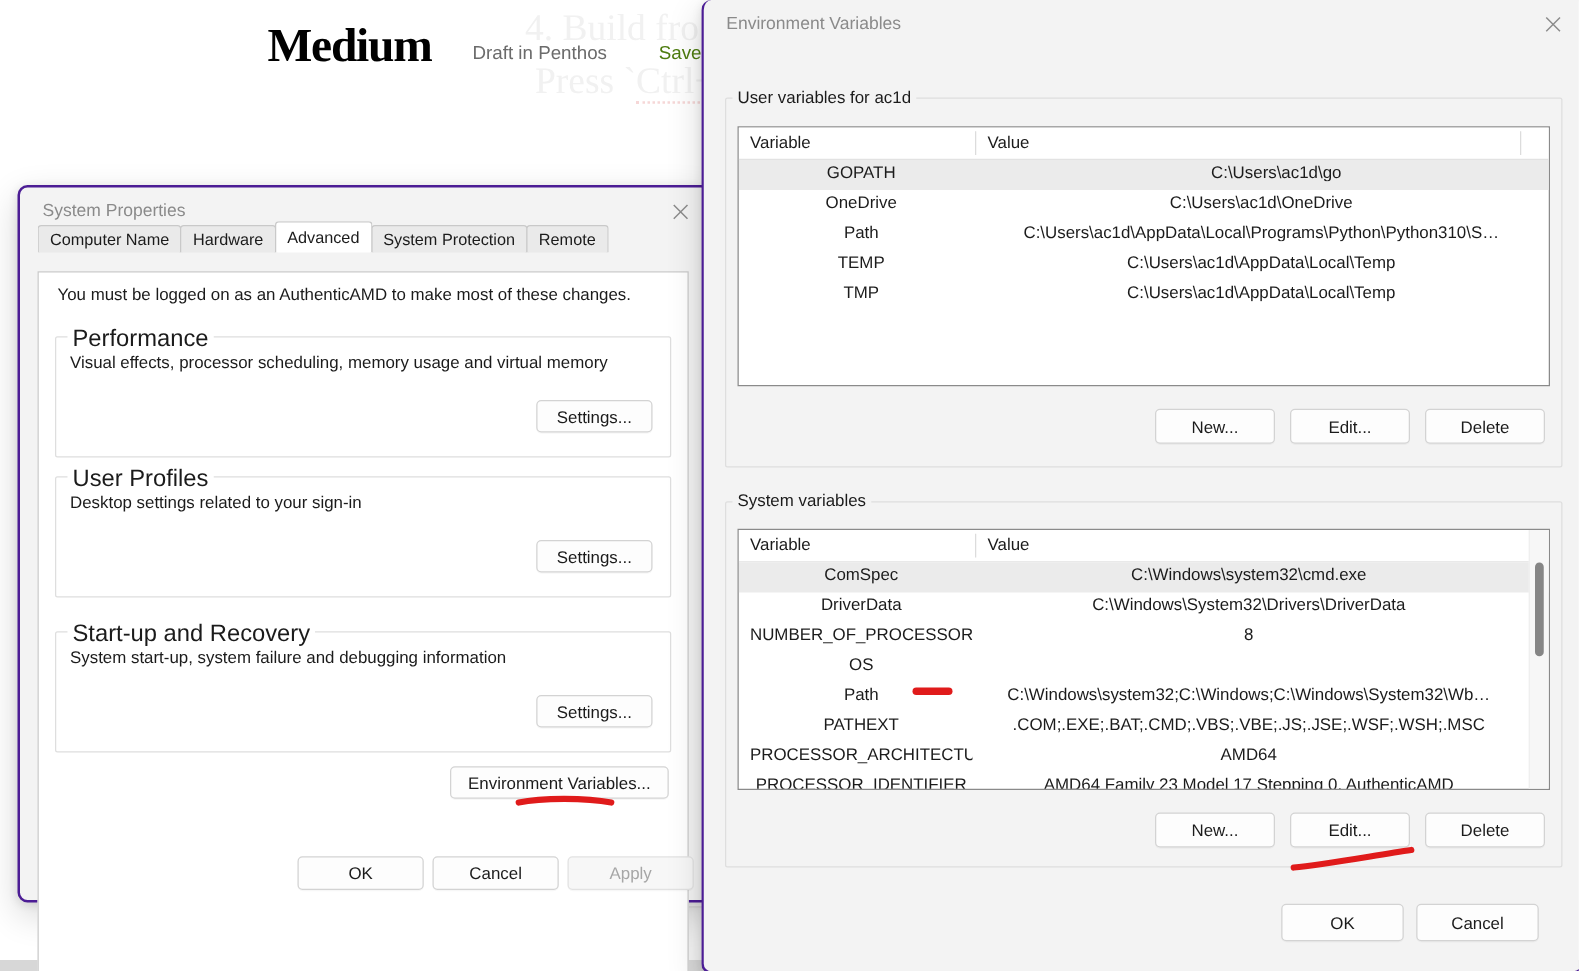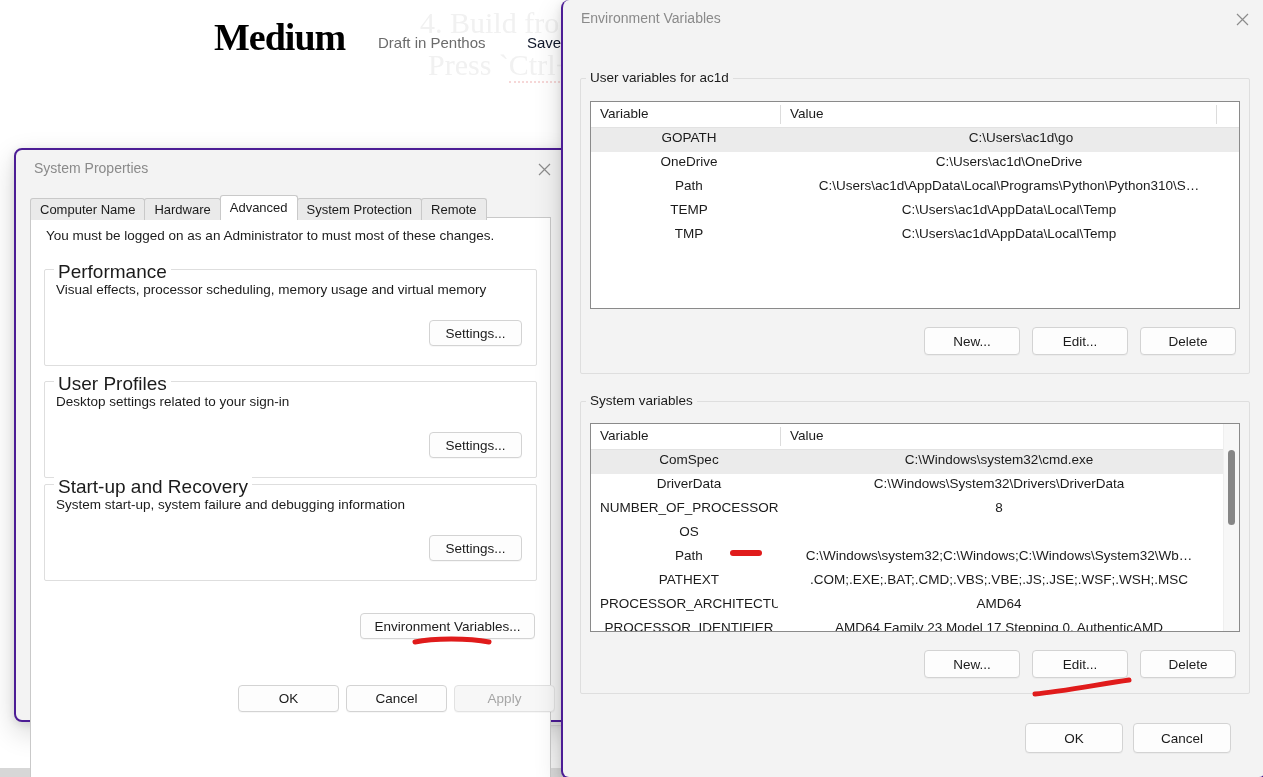--- a/index.html
+++ b/index.html
@@ -19,21 +19,21 @@
     font-family:"Liberation Serif", serif;
     font-weight:700; font-size:38px; color:#000; letter-spacing:-1px;
     line-height:1;
   }
   .bg-draft {
     position:absolute; left:378px; top:34px;
     font-size:15px; color:#6b6b6b;
   }
   .bg-save {
     position:absolute; left:527px; top:34px;
-    font-size:15px; color:#0f172a;
+    font-size:15px; color:#4d7c0f;
   }
   .bg-faint-1 {
     position:absolute; left:420px; top:6px;
     font-family:"Liberation Serif", serif;
     font-size:30px; color:#f1f1f1;
     white-space:nowrap;
   }
   .bg-faint-2 {
     position:absolute; left:428px; top:48px;
     font-family:"Liberation Serif", serif;
@@ -78,21 +78,21 @@
     display:flex; align-items:center; justify-content:center;
     border-top-right-radius:8px;
     cursor:default;
   }
   .close-btn svg { display:block; }
 
   
   #sysprops { left:14px; top:148px; width:551px; height:570px; }
 
   .tabstrip {
-    position:absolute; left:14px; top:48px; width:520px; height:22px;
+    position:absolute; left:14px; top:30px; width:520px; height:22px;
   }
   .tab {
     position:relative; float:left; height:21px; padding:0 9px;
     background:#eaeaea; border:1px solid #c9c9c9; border-bottom:none;
     font-size:13px; color:#1b1b1b; line-height:21px;
     border-top-left-radius:3px; border-top-right-radius:3px;
     margin-right:-1px;
   }
   .tab.active {
     background:#ffffff; height:24px; line-height:23px; top:-3px;
@@ -215,35 +215,35 @@
     <div class="tabpanel"></div>
 
     <div class="tabstrip">
       <div class="tab">Computer Name</div>
       <div class="tab">Hardware</div>
       <div class="tab active">Advanced</div>
       <div class="tab">System Protection</div>
       <div class="tab">Remote</div>
     </div>
 
-    <div class="admin-note">You must be logged on as an Administrator to must most of these changes.</div>
+    <div class="admin-note">You must be logged on as an AuthenticAMD to make most of these changes.</div>
 
     <div class="group" style="left:28px; top:119px; width:491px; height:95px;">
       <div class="legend">Performance</div>
       <div class="gdesc">Visual effects, processor scheduling, memory usage and virtual memory</div>
       <button class="btn" style="position:absolute; right:14px; top:50px; width:93px; height:26px;">Settings...</button>
     </div>
 
     <div class="group" style="left:28px; top:231px; width:491px; height:95px;">
       <div class="legend">User Profiles</div>
       <div class="gdesc">Desktop settings related to your sign-in</div>
       <button class="btn" style="position:absolute; right:14px; top:50px; width:93px; height:26px;">Settings...</button>
     </div>
 
-    <div class="group" style="left:28px; top:334px; width:491px; height:95px;">
+    <div class="group" style="left:28px; top:355px; width:491px; height:95px;">
       <div class="legend">Start-up and Recovery</div>
       <div class="gdesc">System start-up, system failure and debugging information</div>
       <button class="btn" style="position:absolute; right:14px; top:50px; width:93px; height:26px;">Settings...</button>
     </div>
 
     <button class="btn" style="position:absolute; left:344px; top:463px; width:175px; height:26px;">Environment Variables...</button>
 
     <svg class="annot" style="left:395px; top:483px;" width="86" height="18">
       <path d="M4,9 C22,5 58,5 78,9" stroke="#e01b1b" stroke-width="5" fill="none" stroke-linecap="round"></path>
     </svg>

